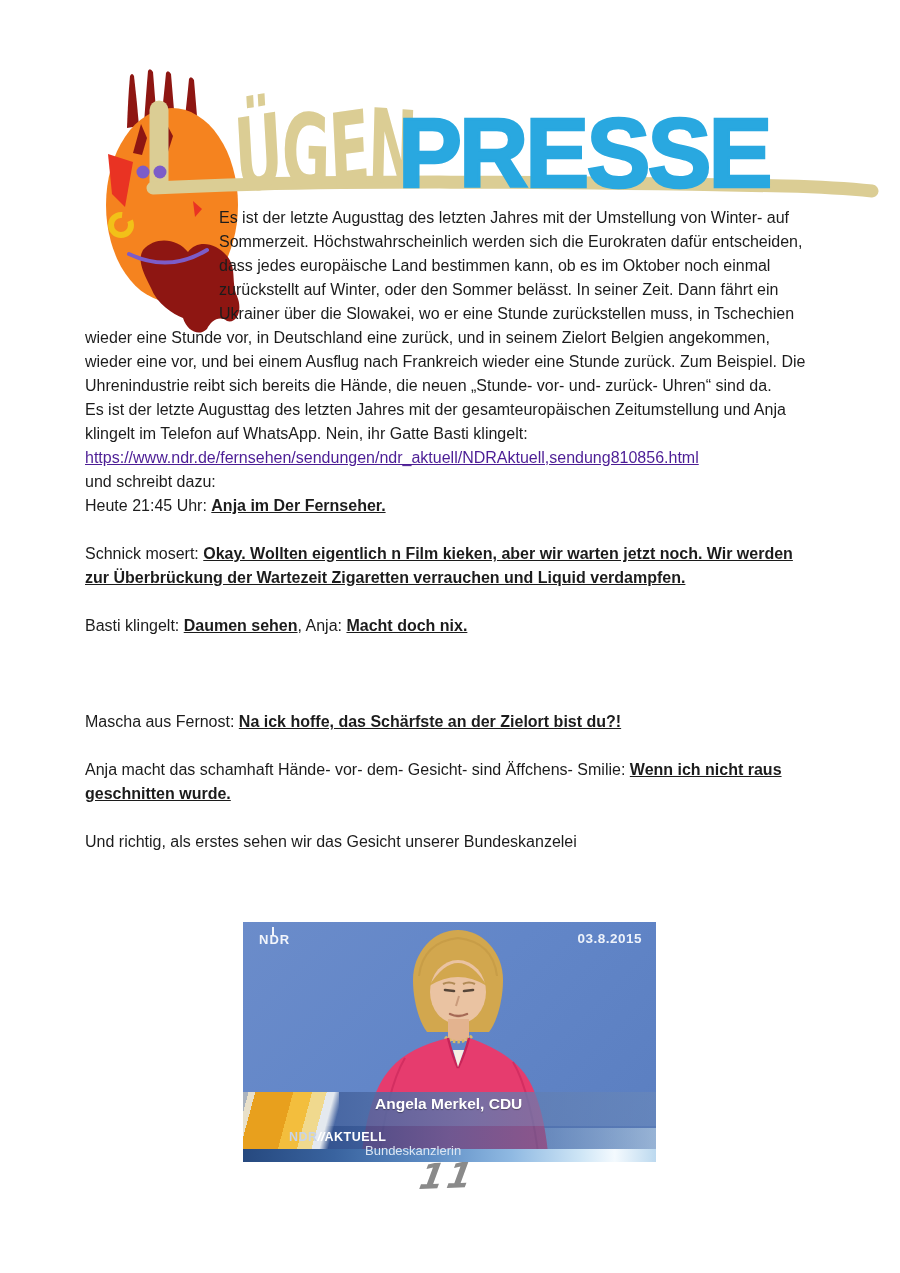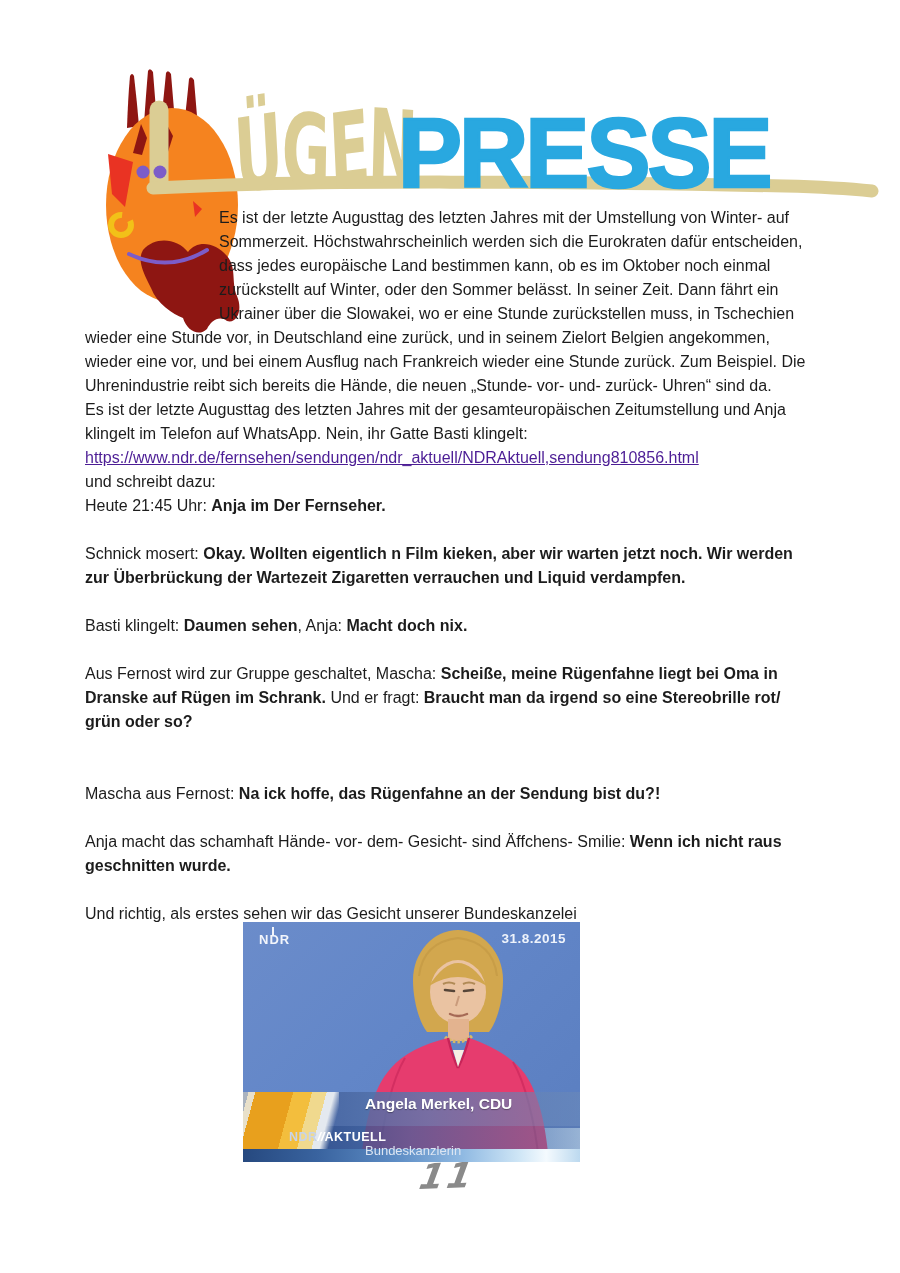--- a/index.html
+++ b/index.html
@@ -21,25 +21,25 @@
     letter-spacing:-3px; transform:scaleY(1.02); transform-origin:left top;
     -webkit-text-stroke:2.5px #29A8E0;
   }
   
   #body-text{
     position:absolute; left:85px; top:206px; width:731px; z-index:3;
     font-size:16px; line-height:24px; color:#1c1c1c;
   }
   #figure-spacer{float:left; width:134px; height:106px;}
   .para{margin:0; padding:0;}
-  .para .b{font-weight:bold;}
+  .para .b{font-weight:bold;text-decoration:underline;}
   .para a.link{color:#4c1d95; text-decoration:underline; cursor:pointer;}
   
   #video{
-    position:absolute; left:243px; top:922px; width:337px; height:240px;
+    position:absolute; left:243px; top:922px; width:413px; height:240px;
     overflow:hidden; z-index:4; background:linear-gradient(135deg,#6b8cca 0%,#6286c8 45%,#5a7ec0 100%);
   }
   #video .desk{
     position:absolute; right:0; bottom:10px; width:58%; height:24px; z-index:1;
     background:linear-gradient(90deg, rgba(130,165,210,0.15), rgba(170,205,240,0.75) 60%, rgba(205,230,248,0.9));
   }
   #merkel-svg{position:absolute; left:110px; top:4px; width:200px; height:236px; z-index:1;}
   #ndr-corner{position:absolute; left:16px; top:10px; z-index:5; color:#f2f5fb;
     font-size:13px; font-weight:bold; letter-spacing:1px;}
   #ndr-corner .antenna{position:absolute; left:13px; top:-5px; width:1.5px; height:8px; background:#f2f5fb;}
@@ -52,21 +52,21 @@
   .band-bug{
     position:absolute; left:0; top:204px; width:100%; height:24px; z-index:2;
     background:linear-gradient(90deg, rgba(34,64,124,0.95), rgba(66,98,158,0.72) 50%, rgba(88,118,168,0.40));
   }
   .yellow-accent{
     position:absolute; left:0; top:170px; width:96px; height:58px; z-index:3;
     background:linear-gradient(105deg,#aab3bf 0%,#aab3bf 5%,#e8e0ca 5%,#e8e0ca 11%,
       #E8A01D 11%,#E8A01D 45%,#F3BE3D 45%,#F3BE3D 62%,#F0D98E 62%,#F0D98E 75%,
       #E4E9EF 75%,#E4E9EF 82%, rgba(228,233,239,0) 90%);
   }
-  #vname{position:absolute; left:122px; top:173px; z-index:4; color:#ffffff;
+  #vname{position:absolute; left:132px; top:173px; z-index:4; color:#ffffff;
     font-size:15.5px; font-weight:bold; text-shadow:0 1px 1px rgba(0,0,0,0.35); white-space:nowrap;}
   #vrole{position:absolute; left:122px; top:191px; z-index:4; color:#dce5f2;
     font-size:13px; white-space:nowrap;margin-top:30px;}
   #vbug{position:absolute; left:46px; top:208px; z-index:4; font-size:12.5px; white-space:nowrap;}
   #vbug .bug-ndr{color:#c8d4e8; font-weight:bold; letter-spacing:0.5px;}
   #vbug .bug-sep{color:#ffffff; font-weight:bold; font-style:italic;}
   #vbug .bug-aktuell{color:#ffffff; font-weight:bold; letter-spacing:0.5px;}
   .bottom-bar{
     position:absolute; left:0; bottom:0; width:100%; height:13px; z-index:3;
     background:linear-gradient(90deg,#26497f 0%,#39639f 22%,#5d8cc4 45%,#8fb9e2 65%,#cfe6f6 82%,#f4fafe 90%,#bcd9ef 100%);
@@ -126,24 +126,23 @@
   <p class="para"><span>Es ist der letzte Augusttag des letzten Jahres mit der Umstellung von Winter- auf Sommerzeit. Höchstwahrscheinlich werden sich die Eurokraten dafür entscheiden, dass jedes europäische Land bestimmen kann, ob es im Oktober noch einmal zurückstellt auf Winter, oder den Sommer belässt. In seiner Zeit. Dann fährt ein Ukrainer über die Slowakei, wo er eine Stunde zurückstellen muss, in Tschechien wieder eine Stunde vor, in Deutschland eine zurück, und in seinem Zielort Belgien angekommen, wieder eine vor, und bei einem Ausflug nach Frankreich wieder eine Stunde zurück. Zum Beispiel. Die Uhrenindustrie reibt sich bereits die Hände, die neuen „Stunde- vor- und- zurück- Uhren“ sind da.</span></p>
       <p class="para"><span>Es ist der letzte Augusttag des letzten Jahres mit der gesamteuropäischen Zeitumstellung und Anja klingelt im Telefon auf WhatsApp. Nein, ihr Gatte Basti klingelt:</span></p>
       <p class="para"><a class="link" href="#">https://www.ndr.de/fernsehen/sendungen/ndr_aktuell/NDRAktuell,sendung810856.html</a></p>
       <p class="para"><span>und schreibt dazu:</span></p>
       <p class="para"><span>Heute 21:45 Uhr: </span><span class="b">Anja im Der Fernseher.</span></p>
       <p class="para">&nbsp;</p>
       <p class="para"><span>Schnick mosert: </span><span class="b">Okay. Wollten eigentlich n Film kieken, aber wir warten jetzt noch. Wir werden zur Überbrückung der Wartezeit Zigaretten verrauchen und Liquid verdampfen.</span></p>
       <p class="para">&nbsp;</p>
       <p class="para"><span>Basti klingelt: </span><span class="b">Daumen sehen</span><span>, Anja: </span><span class="b">Macht doch nix.</span></p>
       <p class="para">&nbsp;</p>
-      <p class="para"><span>Aus Fernost wird zur Gruppe geschaltet, Mascha: </span><span class="b">Scheiße, meine Rügenfahne liegt bei Oma in Dranske auf Rügen im Schrank.</span><span> Und er fragt: </span><span class="b">Braucht man da irgend so eine Stereobrille rot/ grün oder so?</span></p>
-      <p class="para">&nbsp;</p>
-      <p class="para">&nbsp;</p>
-      <p class="para"><span>Mascha aus Fernost: </span><span class="b">Na ick hoffe, das Rügenfahne an der Sendung bist du?!</span></p>
+      <p class="para">&nbsp;</p>
+      <p class="para">&nbsp;</p>
+      <p class="para"><span>Mascha aus Fernost: </span><span class="b">Na ick hoffe, das Schärfste an der Zielort bist du?!</span></p>
       <p class="para">&nbsp;</p>
       <p class="para"><span>Anja macht das schamhaft Hände- vor- dem- Gesicht- sind Äffchens- Smilie: </span><span class="b">Wenn ich nicht raus geschnitten wurde.</span></p>
       <p class="para">&nbsp;</p>
       <p class="para"><span>Und richtig, als erstes sehen wir das Gesicht unserer Bundeskanzelei</span></p>
     </div>
 
   <div id="video">
     <div class="desk"></div>
 
     <svg id="merkel-svg" viewBox="0 0 200 236" xmlns="http://www.w3.org/2000/svg" aria-hidden="true">
@@ -173,21 +172,21 @@
       <path d="M116,112 C113,124 109,134 105,142" stroke="#C72458" stroke-width="2.4" fill="none"></path>
       <path d="M100,124 L111,124 L105,141 Z" fill="#F7F0E4"></path>
       <path d="M52,132 C40,152 30,190 26,236" stroke="#C72458" stroke-width="2" fill="none" opacity="0.6"></path>
       <path d="M160,136 C172,156 182,196 186,236" stroke="#C72458" stroke-width="2" fill="none" opacity="0.6"></path>
     </svg>
 
     <div id="ndr-corner">
       <span class="antenna"></span>
       <span>NDR</span>
     </div>
-    <div id="vdate">31.8.2015</div>
+    <div id="vdate">03.8.2015</div>
 
     <div class="band-name"></div>
     <div class="band-bug"></div>
     <div class="yellow-accent"></div>
 
     <div id="vname">Angela Merkel, CDU</div>
     <div id="vrole">Bundeskanzlerin</div>
     <div id="vbug">
       <span class="bug-ndr">NDR</span><span class="bug-sep">//</span><span class="bug-aktuell">AKTUELL</span>
     </div>

